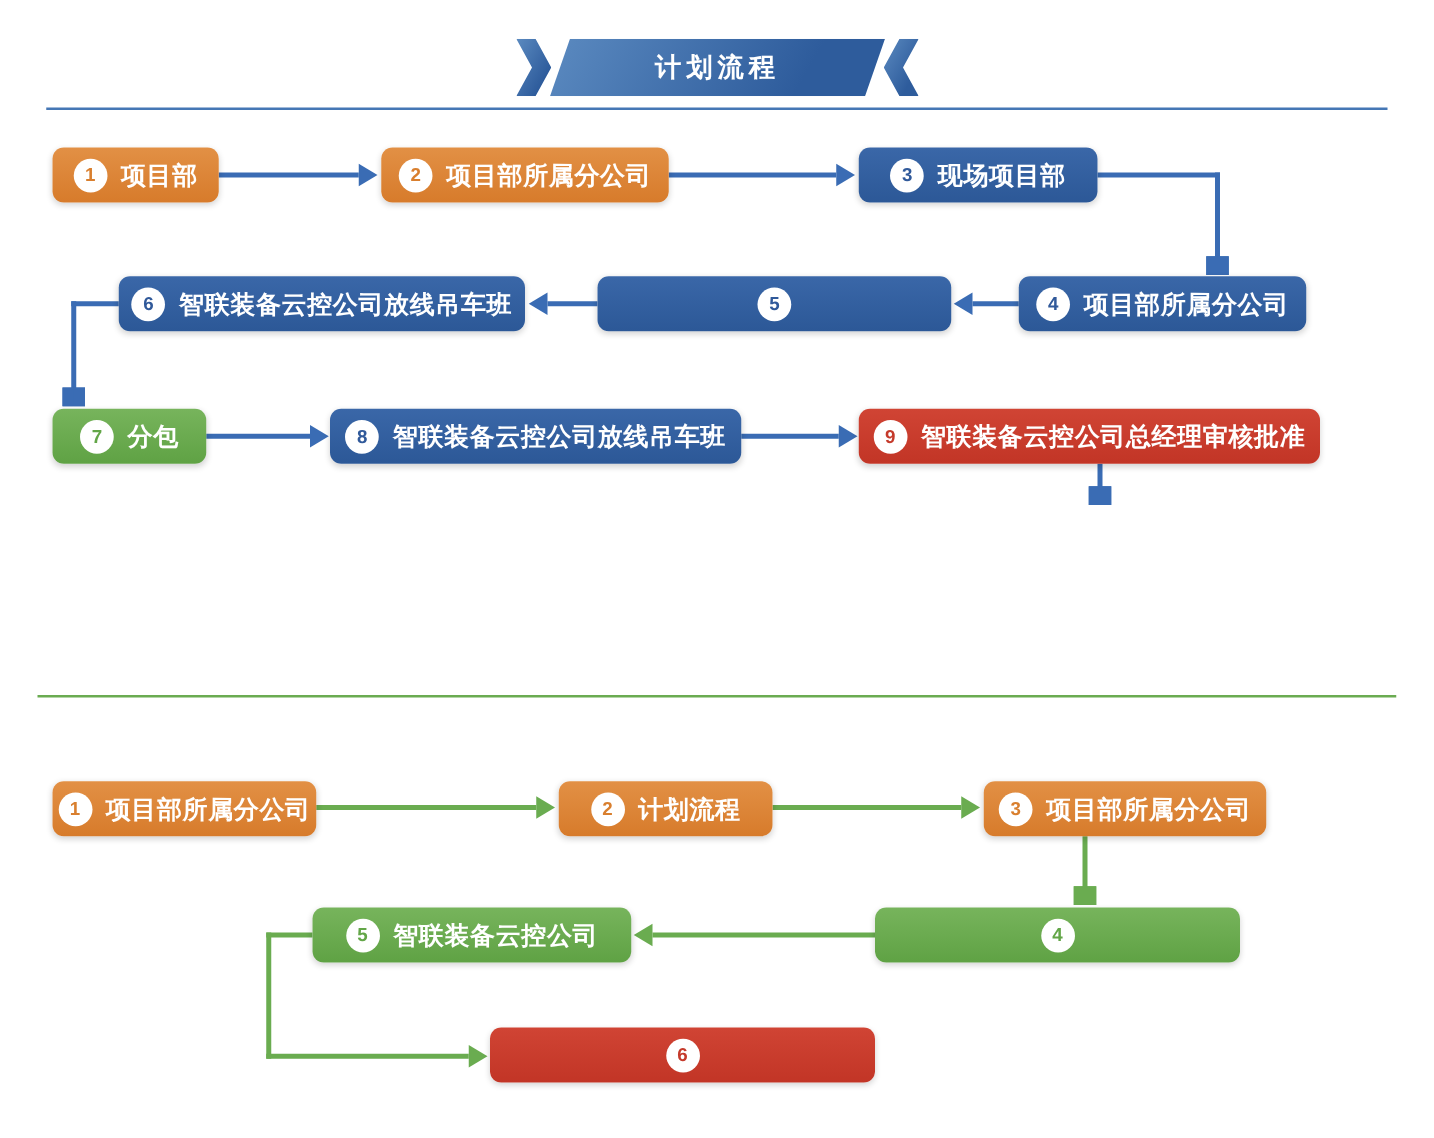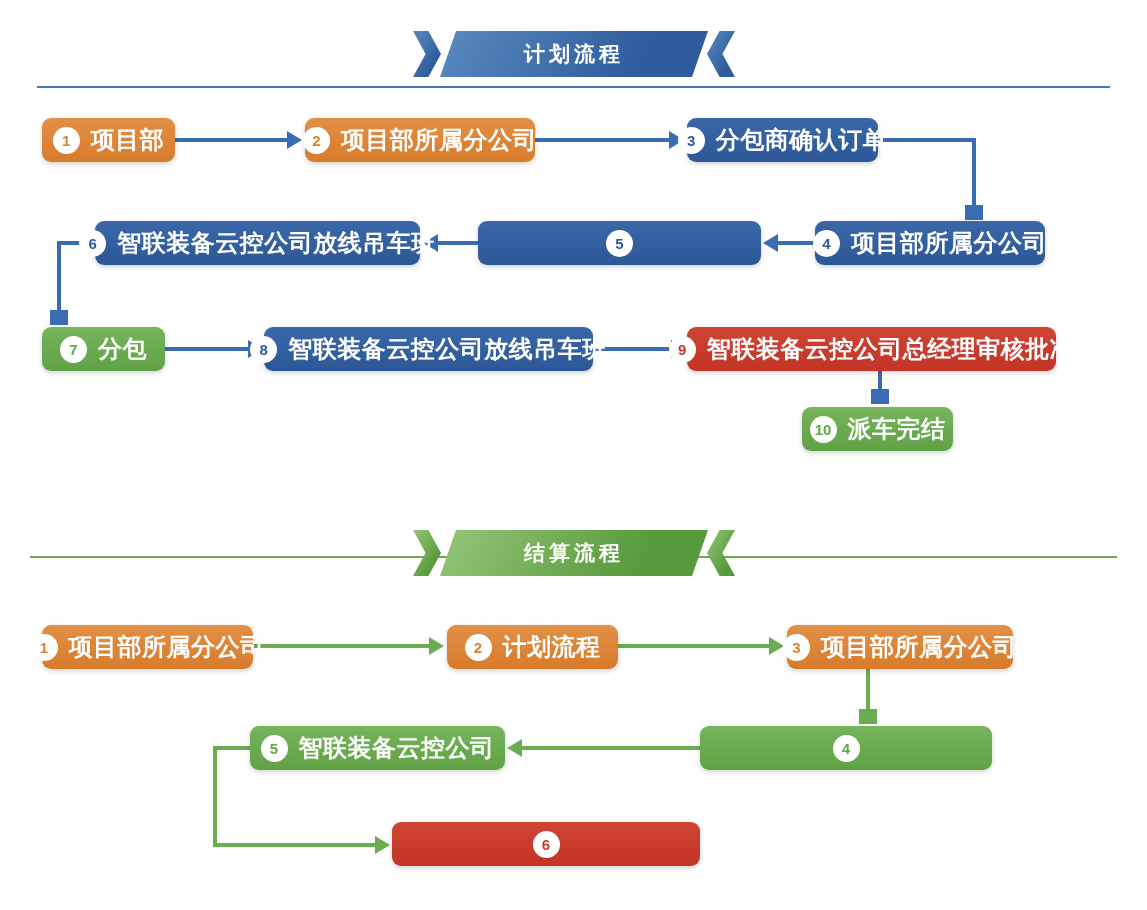--- a/index.html
+++ b/index.html
@@ -21,21 +21,21 @@
 
   .divider{position:absolute;height:2px;}
   #divider-plan{left:37px;top:86px;width:1073px;background:#4577b5;}
   #divider-settlement{left:30px;top:556px;width:1087px;background:#6aab51;z-index:0;}
   #banner-plan{left:413px;top:31px;}
   #banner-settlement{left:413px;top:530px;z-index:1;}
 
   
   .box{position:absolute;height:44px;border-radius:9px;display:flex;align-items:center;
        justify-content:center;gap:11px;box-shadow:0 2px 5px rgba(0,0,0,0.18);z-index:2;}
-  .box .lbl{color:#fff;font-size:24px;font-weight:bold;letter-spacing:0.5px;white-space:nowrap;}
+  .box .lbl{color:#fff;font-size:20px;font-weight:bold;letter-spacing:0.5px;white-space:nowrap;}
   .badge{width:27px;height:27px;border-radius:50%;background:#fff;flex:0 0 auto;
          display:flex;align-items:center;justify-content:center;
          font-size:15px;font-weight:bold;}
   .box.orange{background:linear-gradient(180deg,#e29045,#d77b2b);}
   .box.orange .badge{color:#d97f2e;}
   .box.blue{background:linear-gradient(180deg,#3a67a8,#2c5897);}
   .box.blue .badge{color:#30599a;}
   .box.green{background:linear-gradient(180deg,#77b45c,#5fa244);}
   .box.green .badge{color:#63a648;}
   .box.red{background:linear-gradient(180deg,#d04434,#c23526);}
@@ -92,21 +92,21 @@
   <div class="box orange" id="p1">
     <span class="badge">1</span>
     <span class="lbl">项目部</span>
   </div>
   <div class="box orange" id="p2">
     <span class="badge">2</span>
     <span class="lbl">项目部所属分公司</span>
   </div>
   <div class="box blue" id="p3">
     <span class="badge">3</span>
-    <span class="lbl">分包商确认订单</span>
+    <span class="lbl">现场项目部</span>
   </div>
   <div class="box blue" id="p4">
     <span class="badge">4</span>
     <span class="lbl">项目部所属分公司</span>
   </div>
   <div class="box blue" id="p5">
     <span class="badge">5</span>
   </div>
   <div class="box blue" id="p6">
     <span class="badge">6</span>
@@ -117,24 +117,20 @@
     <span class="lbl">分包</span>
   </div>
   <div class="box blue" id="p8">
     <span class="badge">8</span>
     <span class="lbl">智联装备云控公司放线吊车班</span>
   </div>
   <div class="box red" id="p9">
     <span class="badge">9</span>
     <span class="lbl">智联装备云控公司总经理审核批准</span>
   </div>
-  <div class="box green" id="p10">
-    <span class="badge">10</span>
-    <span class="lbl">派车完结</span>
-  </div>
 
   <div class="seg b" style="left:175px;top:138px;width:112px;height:4px;"></div>
   <div class="ah r b" style="left:287px;top:131px;"></div>
 
   <div class="seg b" style="left:535px;top:138px;width:134px;height:4px;"></div>
   <div class="ah r b" style="left:669px;top:131px;"></div>
 
   <div class="seg b" style="left:878px;top:138px;width:98px;height:4px;"></div>
   <div class="seg b" style="left:972px;top:138px;width:4px;height:68px;"></div>
   <div class="ah d b" style="left:965px;top:205px;"></div>
@@ -152,27 +148,20 @@
   <div class="seg b" style="left:165px;top:347px;width:83px;height:4px;"></div>
   <div class="ah r b" style="left:248px;top:340px;"></div>
 
   <div class="seg b" style="left:593px;top:347px;width:78px;height:4px;"></div>
   <div class="ah r b" style="left:671px;top:340px;"></div>
 
   <div class="seg b" style="left:878px;top:371px;width:4px;height:19px;"></div>
   <div class="ah d b" style="left:871px;top:389px;"></div>
 
   <div class="divider" id="divider-settlement"></div>
-  <div class="ribbon" id="banner-settlement">
-    <div class="chev chev-l green-grad"></div>
-    <div class="rbody green-grad">
-      <span>结算流程</span>
-    </div>
-    <div class="chev chev-r green-grad"></div>
-  </div>
 
   <div class="box orange" id="s1">
     <span class="badge">1</span>
     <span class="lbl">项目部所属分公司</span>
   </div>
   <div class="box orange" id="s2">
     <span class="badge">2</span>
     <span class="lbl">计划流程</span>
   </div>
   <div class="box orange" id="s3">

